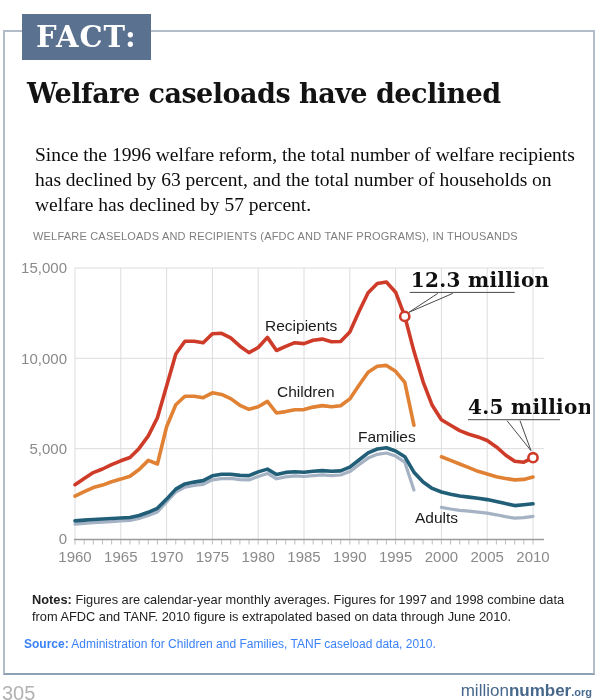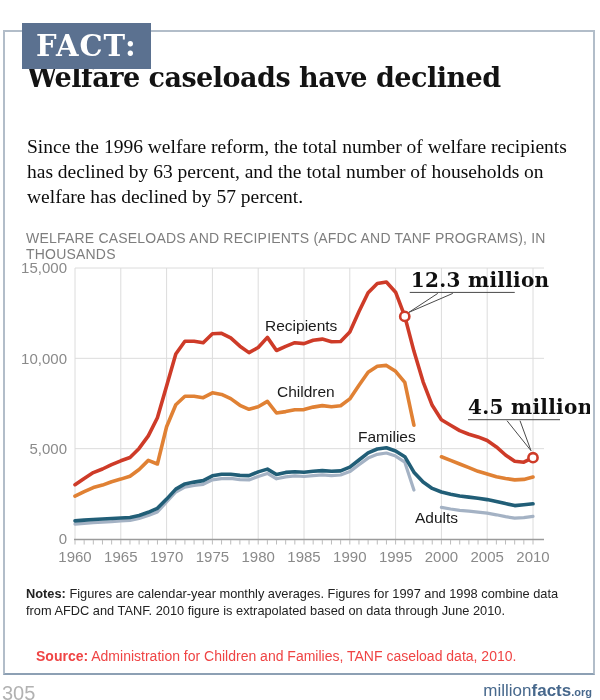--- a/index.html
+++ b/index.html
@@ -1,40 +1,40 @@
 <!DOCTYPE html>
 <html><head>
 <meta charset="utf-8">
 <style>
   html,body{margin:0;padding:0;background:#fff;}
   .page{position:relative;width:600px;height:700px;background:#fff;overflow:hidden;
         font-family:"Liberation Sans",sans-serif;}
   .content-box{position:absolute;left:3px;top:30px;width:592px;height:645px;
         border:2px solid #b2bdc9;border-bottom-color:#8da0b4;box-sizing:border-box;background:#fff;}
-  .fact-badge{position:absolute;left:22px;top:23px;height:46px;padding:0 14px;
+  .fact-badge{position:absolute;left:22px;top:14px;height:46px;padding:0 14px;
         background:#5b7190;display:flex;align-items:center;z-index:3;}
   .fact-badge span{font-family:"DejaVu Serif",serif;font-weight:bold;font-size:29px;
         color:#ffffff;letter-spacing:1px;}
   .title{position:absolute;left:27px;top:60px;margin:0;z-index:2;
         font-family:"DejaVu Serif",serif;font-weight:bold;font-size:27px;line-height:35px;
         color:#131313;letter-spacing:-0.5px;}
-  .title span{display:block;}
-  .subtitle{position:absolute;left:27px;top:134px;width:552px;margin:0;z-index:2;
+  .title span{display:block;margin-top:16px;}
+  .subtitle{position:absolute;left:27px;top:134px;width:552px;margin:8px;z-index:2;
         font-family:"Liberation Serif",serif;font-size:19.5px;line-height:25px;color:#0c0c0c;}
-  .chart-caption{position:absolute;left:26px;top:230px;width:560px;z-index:2;
-        font-size:14px;color:#7e7e7e;letter-spacing:0.2px;}
+  .chart-caption{position:absolute;left:33px;top:230px;width:560px;z-index:2;
+        font-size:11px;color:#7e7e7e;letter-spacing:0.2px;}
   .chart{position:absolute;left:10px;top:252px;width:580px;height:322px;z-index:2;}
   .axlbl{font-family:"Liberation Sans",sans-serif;font-size:15px;fill:#8a8a8a;}
   .serieslbl{font-family:"Liberation Sans",sans-serif;font-size:15.5px;fill:#1b1b1b;}
   .annlbl{font-family:"DejaVu Serif",serif;font-weight:bold;font-size:20px;fill:#101010;
         letter-spacing:0.3px;}
-  .notes{position:absolute;left:24px;top:583px;width:550px;margin:2px;z-index:2;
+  .notes{position:absolute;left:24px;top:583px;width:550px;margin:8px;z-index:2;
         font-size:12.8px;line-height:17px;color:#222;}
-  .source{position:absolute;left:24px;top:636px;width:550px;margin:12px;z-index:2;
-        font-size:14px;line-height:17px;color:#ef4444;}
+  .source{position:absolute;left:24px;top:636px;width:550px;margin:0;z-index:2;
+        font-size:12px;line-height:17px;color:#3b82f6;}
   .page-number{position:absolute;left:2px;top:682px;font-size:20px;color:#b2b2b2;}
   .logo{position:absolute;right:8px;top:681px;font-size:17px;color:#47688c;}
   .logo b{font-weight:bold;}
   .logo .org{font-size:11px;font-weight:bold;}
 </style>
 </head>
 <body>
 
 <div class="page">
   <div class="content-box"></div>
@@ -154,14 +154,14 @@
       <circle cx="523" cy="205.7" r="4.6" fill="#ffffff" stroke="#ce3b28" stroke-width="2.6"></circle>
       <text x="458" y="161.7" class="annlbl">4.5 million</text>
     </svg>
 
   <p class="notes"><b>Notes:</b> <span>Figures are calendar-year monthly averages. Figures for 1997 and 1998 combine data from AFDC and TANF. 2010 figure is extrapolated based on data through June 2010.</span></p>
 
   <p class="source"><b>Source:</b> <span>Administration for Children and Families, TANF caseload data, 2010.</span></p>
 
   <div class="page-number">305</div>
 
-  <div class="logo"><span>million</span><b>facts</b><span class="org">.org</span></div>
+  <div class="logo"><span>million</span><b>number</b><span class="org">.org</span></div>
 </div>
 
 </body></html>

